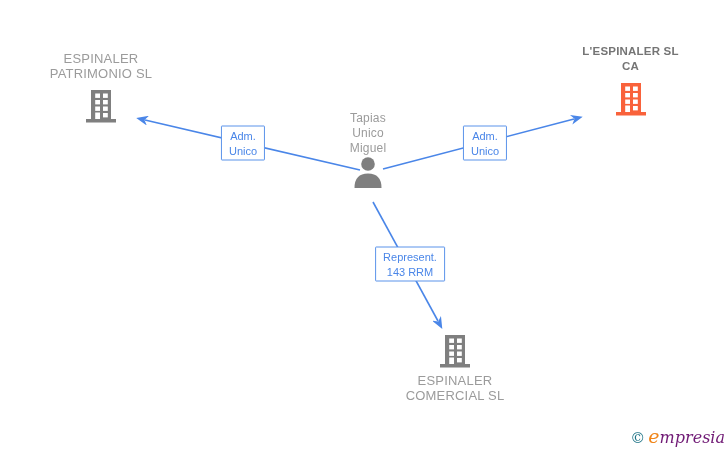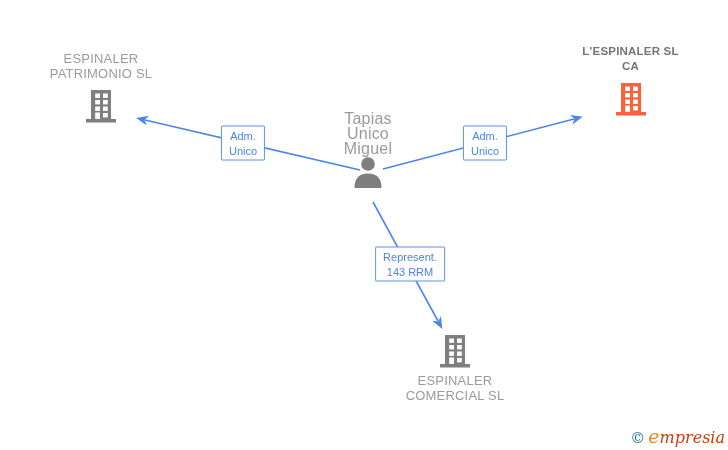--- a/index.html
+++ b/index.html
@@ -41,21 +41,21 @@
   }
   .node .icon { display: block; }
   .icon-gray { color: #7f7f7f; }
   .icon-orange { color: #f9623b; }
   
   .node-company-top .label { margin-bottom: 8px; }
   
   .node-company-bottom .label { margin-top: 5px; }
   
   .node-person .label {
-    font-size: 16px;
+    font-size: 12px;
     line-height: 15px;
   }
   .edge-label {
     position: absolute;
     transform: translate(-50%, -50%);
     background: #ffffff;
     border: 1.5px solid #5b93ea;
     border-radius: 1px;
     color: #4a86e8;
     font-size: 11px;
@@ -68,21 +68,21 @@
     position: absolute;
     right: 3px;
     bottom: 3px;
     font-family: "DejaVu Serif", serif;
     font-style: italic;
     font-size: 16px;
     white-space: nowrap;
   }
   .watermark .copy { color: #1d7386; font-style: normal; font-size: 15px; margin-right: 3px; }
   .watermark .brand-initial { color: #f08519; font-size: 19px; }
-  .watermark .brand-rest { color: #c2410c; }
+  .watermark .brand-rest { color: #701a75; }
 </style>
 </head>
 <body>
 
 <div class="canvas">
 
   <svg class="edge-layer" viewBox="0 0 728 450">
     <defs>
       <marker id="arrowhead" viewBox="0 0 12 10" refX="3" refY="5" markerWidth="12" markerHeight="10" markerUnits="userSpaceOnUse" orient="auto">
         <path d="M0,0 L12,5 L0,10 L3.5,5 Z" fill="#4a86e8"></path>

